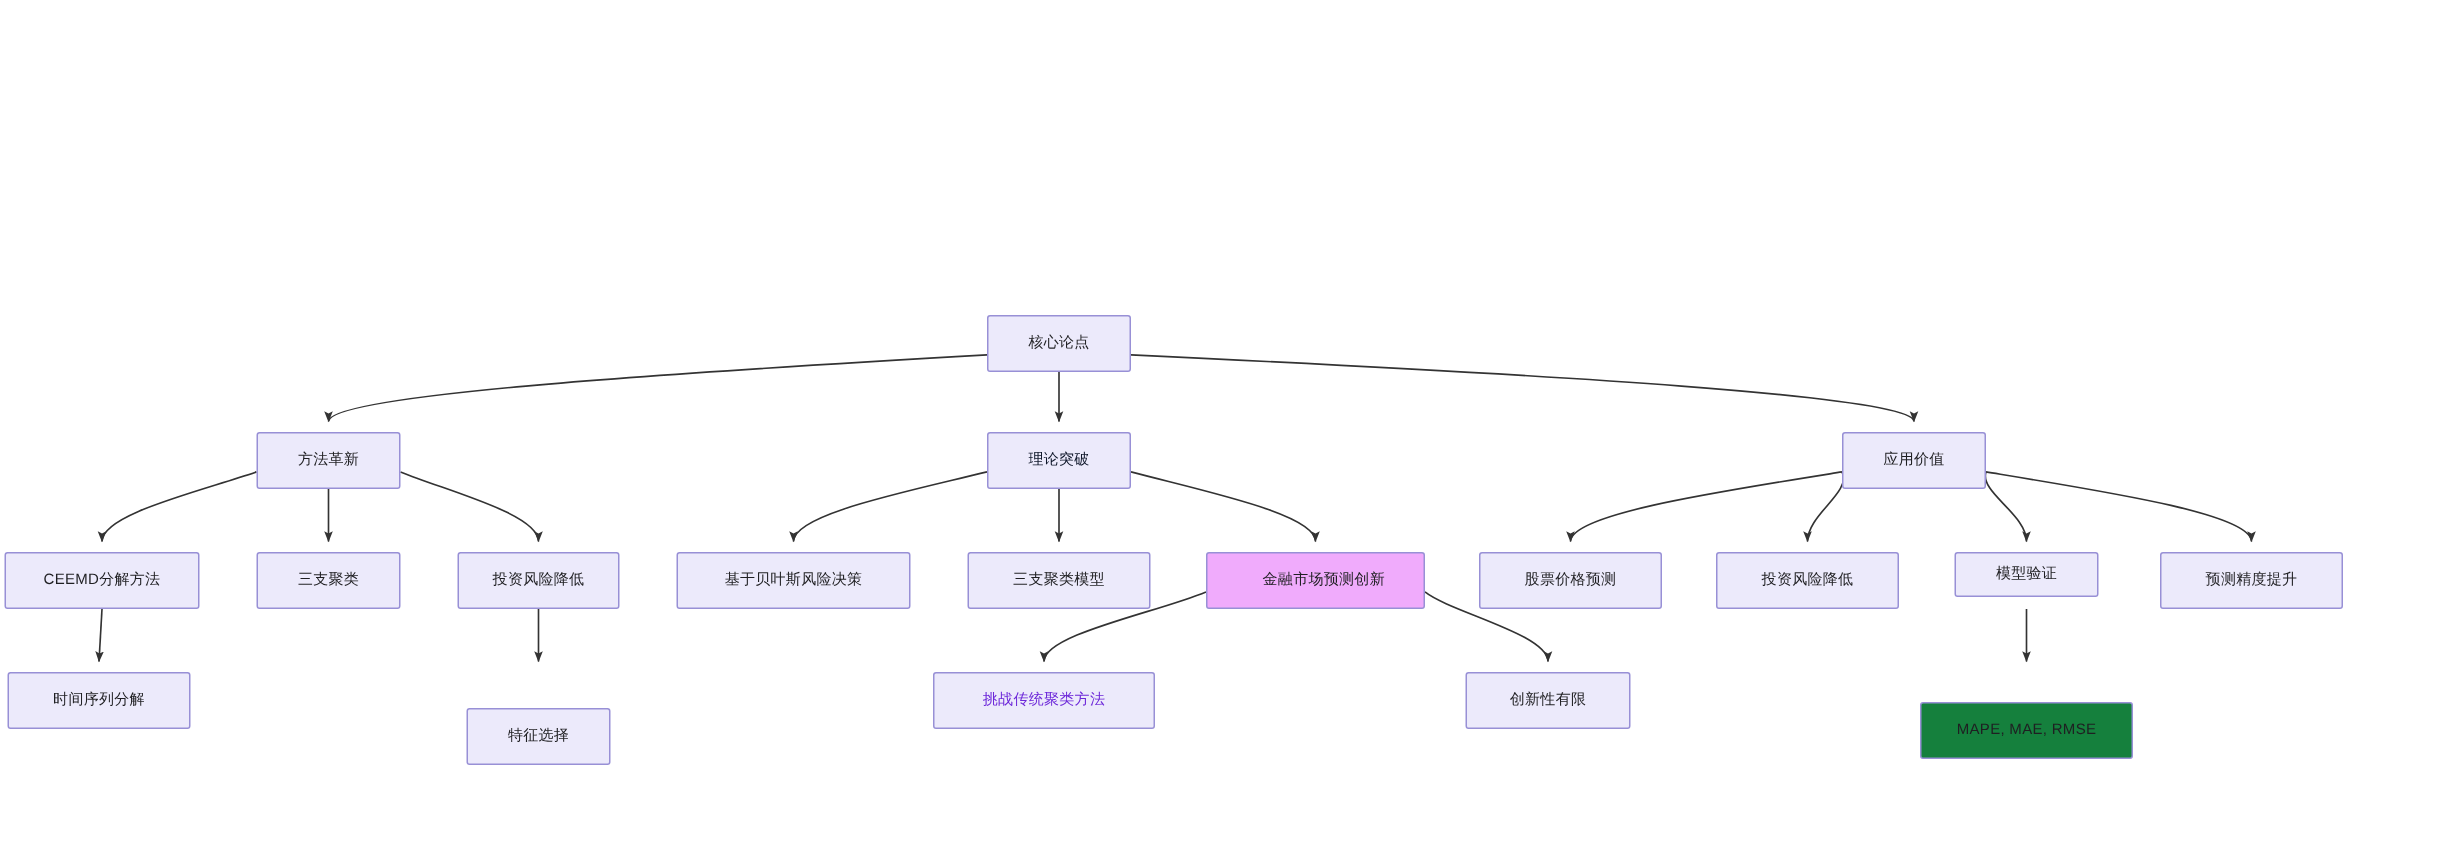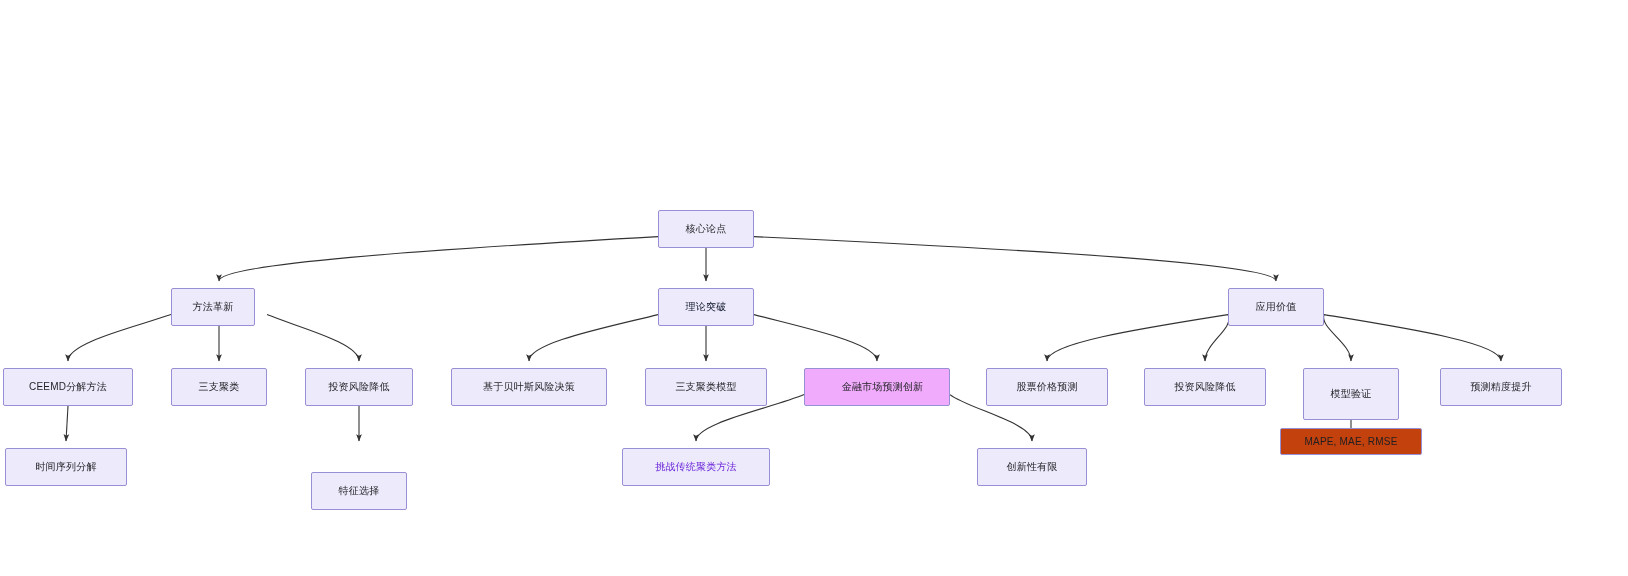--- a/index.html
+++ b/index.html
@@ -77,21 +77,21 @@
         <path d="M359,406 L359,441" fill="none" stroke="#333333" stroke-width="1.1" marker-end="url(#arrowhead)"></path>
         <path d="M804,394.6 C772.0,408.1 696.0,422.8 696,441" fill="none" stroke="#333333" stroke-width="1.1" marker-end="url(#arrowhead)"></path>
         <path d="M950,394.6 C966.9,408.1 1032.0,422.8 1032,441" fill="none" stroke="#333333" stroke-width="1.1" marker-end="url(#arrowhead)"></path>
         <path d="M1351,406 L1351,441" fill="none" stroke="#333333" stroke-width="1.1" marker-end="url(#arrowhead)"></path>
       </g>
   </svg>
   <div id="node-layer">
       <div class="node" style="left: 658px; top: 210px; width: 96px; height: 38px; background: rgb(236, 234, 251); border-color: rgb(152, 144, 214); color: rgb(31, 31, 34);">
         <span class="node-label">核心论点</span>
       </div>
-      <div class="node" style="left: 171px; top: 288px; width: 84px; height: 38px; background: rgb(236, 234, 251); border-color: rgb(152, 144, 214); color: rgb(31, 31, 34);">
+      <div class="node" style="left: 171px; top: 288px; width: 96px; height: 38px; background: rgb(236, 234, 251); border-color: rgb(152, 144, 214); color: rgb(31, 31, 34);">
         <span class="node-label">方法革新</span>
       </div>
       <div class="node" style="left: 658px; top: 288px; width: 96px; height: 38px; background: rgb(236, 234, 251); border-color: rgb(152, 144, 214); color: #0f172a;">
         <span class="node-label">理论突破</span>
       </div>
       <div class="node" style="left: 1228px; top: 288px; width: 96px; height: 38px; background: rgb(236, 234, 251); border-color: rgb(152, 144, 214); color: rgb(31, 31, 34);">
         <span class="node-label">应用价值</span>
       </div>
       <div class="node" style="left: 3px; top: 368px; width: 130px; height: 38px; background: rgb(236, 234, 251); border-color: rgb(152, 144, 214); color: rgb(31, 31, 34);">
         <span class="node-label">CEEMD分解方法</span>
@@ -110,35 +110,35 @@
       </div>
       <div class="node" style="left: 804px; top: 368px; width: 146px; height: 38px; background: #f0abfc; border-color: rgb(152, 144, 214); color: rgb(31, 31, 34); padding-left: 11px;">
         <span class="node-label">金融市场预测创新</span>
       </div>
       <div class="node" style="left: 986px; top: 368px; width: 122px; height: 38px; background: rgb(236, 234, 251); border-color: rgb(152, 144, 214); color: rgb(31, 31, 34);">
         <span class="node-label">股票价格预测</span>
       </div>
       <div class="node" style="left: 1144px; top: 368px; width: 122px; height: 38px; background: rgb(236, 234, 251); border-color: rgb(152, 144, 214); color: rgb(31, 31, 34);">
         <span class="node-label">投资风险降低</span>
       </div>
-      <div class="node" style="left: 1303px; top: 368px; width: 96px; height: 52px; background: rgb(236, 234, 251); border-color: rgb(152, 144, 214); color: rgb(31, 31, 34);">
+      <div class="node" style="left: 1303px; top: 368px; width: 96px; height: 30px; background: rgb(236, 234, 251); border-color: rgb(152, 144, 214); color: rgb(31, 31, 34);">
         <span class="node-label">模型验证</span>
       </div>
       <div class="node" style="left: 1440px; top: 368px; width: 122px; height: 38px; background: rgb(236, 234, 251); border-color: rgb(152, 144, 214); color: rgb(31, 31, 34);">
         <span class="node-label">预测精度提升</span>
       </div>
       <div class="node" style="left: 5px; top: 448px; width: 122px; height: 38px; background: rgb(236, 234, 251); border-color: rgb(152, 144, 214); color: rgb(31, 31, 34);">
         <span class="node-label">时间序列分解</span>
       </div>
       <div class="node" style="left: 311px; top: 448px; width: 96px; height: 38px; background: rgb(236, 234, 251); border-color: rgb(152, 144, 214); color: rgb(31, 31, 34); margin-top: 24px;">
         <span class="node-label">特征选择</span>
       </div>
       <div class="node" style="left: 622px; top: 448px; width: 148px; height: 38px; background: rgb(236, 234, 251); border-color: rgb(152, 144, 214); color: #6d28d9;">
         <span class="node-label">挑战传统聚类方法</span>
       </div>
       <div class="node" style="left: 977px; top: 448px; width: 110px; height: 38px; background: rgb(236, 234, 251); border-color: rgb(152, 144, 214); color: rgb(31, 31, 34);">
         <span class="node-label">创新性有限</span>
       </div>
-      <div class="node" style="left: 1280px; top: 428px; width: 142px; height: 27px; background: #c2410c; border-color: rgb(152, 144, 214); color: rgb(31, 31, 34);">
+      <div class="node" style="left: 1280px; top: 468px; width: 142px; height: 38px; background: #15803d; border-color: rgb(152, 144, 214); color: rgb(31, 31, 34);">
         <span class="node-label">MAPE, MAE, RMSE</span>
       </div>
     </div>
 </div>
 
 </body></html>

